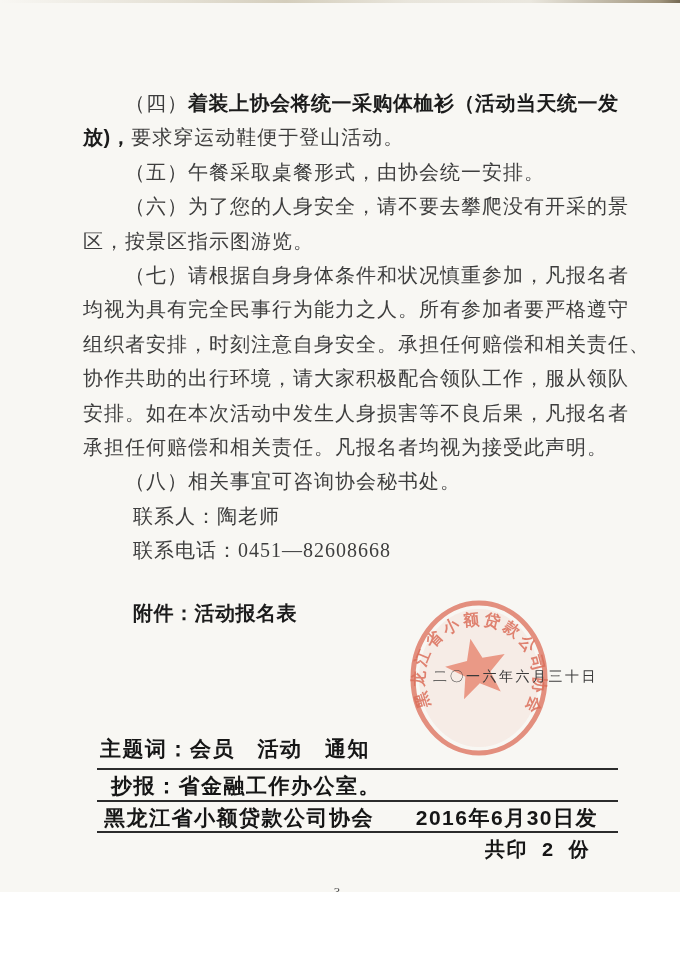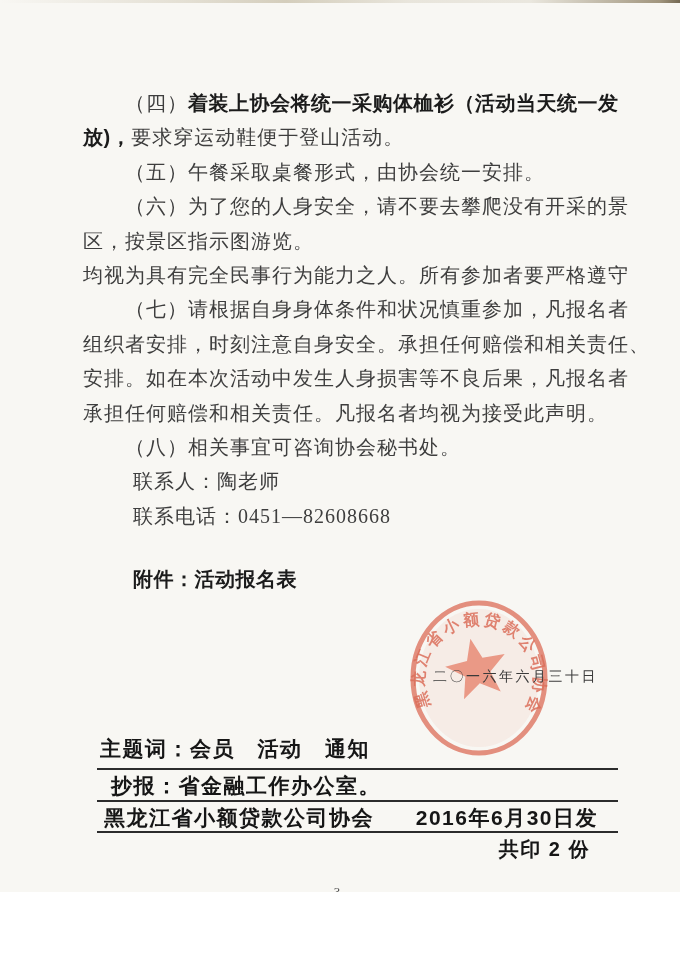--- a/index.html
+++ b/index.html
@@ -48,21 +48,21 @@
     z-index:3;
   }
   
   #stamp {
     position:absolute; left:393px; top:588px; width:172px; height:184px;
     z-index:2; opacity:0.88;
   }
   
   .footer-text {
     position:absolute;
-    font-family:Liberation Sans, sans-serif; font-weight:bold;
+    font-family:Liberation Mono, monospace; font-weight:bold;
     color:#161616; font-size:21px; letter-spacing:1.5px;
     white-space:nowrap;
   }
   #kw-row     { left:100px; top:735px; }
   #cc-row     { left:111px; top:772px; }
   #issuer-row { left:104px; top:804px; }
   #issue-date { position:absolute; right:82px; top:804px;
                 font-family:"Liberation Sans", sans-serif; font-weight:bold;
                 color:#161616; font-size:21px; letter-spacing:1.5px; }
   #copies-row { right:90px; left:auto; top:836px; font-size:20px;margin-left:28px; }
@@ -84,23 +84,24 @@
 <div id="page">
 
   <div id="edge-top"></div>
 
   <div id="body-text">
     <div class="ln ind"><span>（四）</span><span class="b">着装上协会将统一采购体桖衫（活动当天统一发</span></div>
     <div class="ln"><span class="b">放)，</span><span>要求穿运动鞋便于登山活动。</span></div>
     <div class="ln ind">（五）午餐采取桌餐形式，由协会统一安排。</div>
     <div class="ln ind">（六）为了您的人身安全，请不要去攀爬没有开采的景</div>
     <div class="ln">区，按景区指示图游览。</div>
+    <div class="ln ind">（七）请根据自身身体条件和状况慎重参加，凡报名者</div>
     <div class="ln">均视为具有完全民事行为能力之人。所有参加者要严格遵守</div>
-    <div class="ln ind">（七）请根据自身身体条件和状况慎重参加，凡报名者</div>
     <div class="ln">组织者安排，时刻注意自身安全。承担任何赔偿和相关责任、</div>
+    <div class="ln">协作共助的出行环境，请大家积极配合领队工作，服从领队</div>
     <div class="ln">安排。如在本次活动中发生人身损害等不良后果，凡报名者</div>
     <div class="ln">承担任何赔偿和相关责任。凡报名者均视为接受此声明。</div>
     <div class="ln ind">（八）相关事宜可咨询协会秘书处。</div>
     <div class="ln ind2">联系人：陶老师</div>
     <div class="ln ind2">联系电话：0451—82608668</div>
     <div class="spacer"></div>
     <div class="ln ind2 b">附件：活动报名表</div>
   </div>
 
   <div id="date-line">二〇一六年六月三十日</div>

